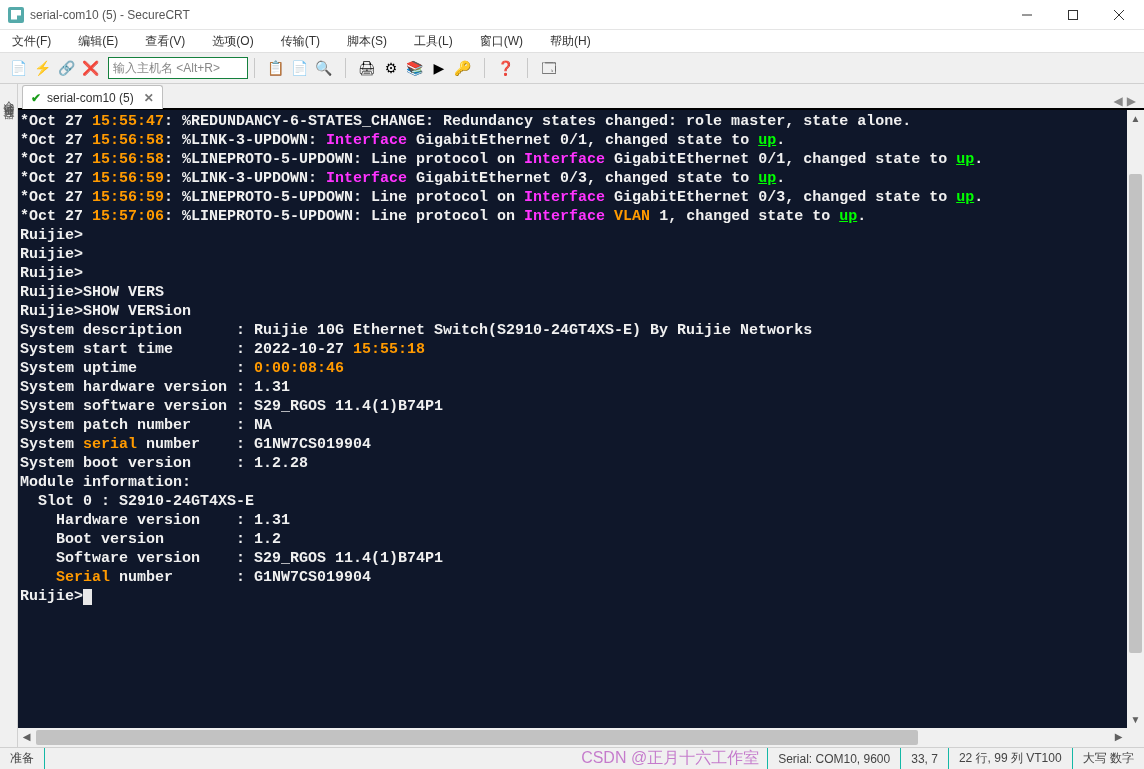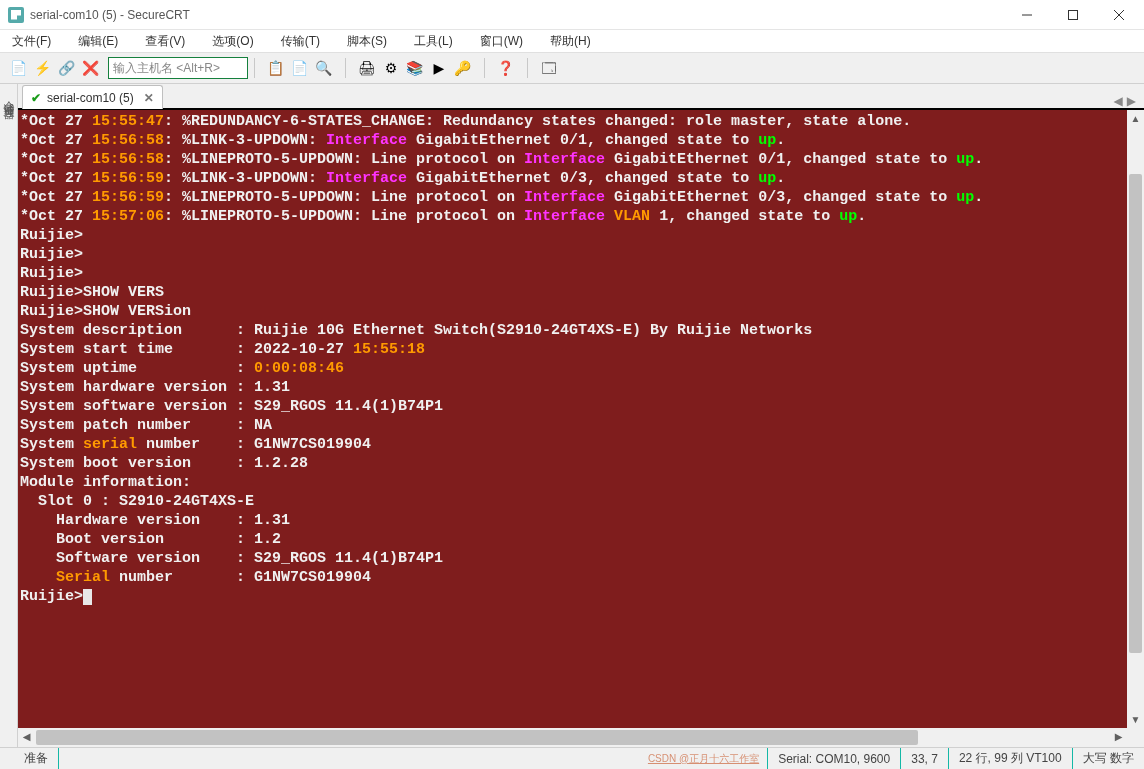--- a/index.html
+++ b/index.html
@@ -26,40 +26,40 @@
   .tabrow { display:flex; align-items:flex-end; height:26px; background:#f0f0f0; padding: 0 4px; border-bottom:2px solid #000; }
   .vstrip { width:18px; background:#f0f0f0; border-right:1px solid #d0d0d0; display:flex; align-items:flex-start; justify-content:center; padding-top:8px; }
   .vstrip-text { writing-mode: vertical-rl; font-size:11px; color:#555; letter-spacing:2px; }
   .tab { display:flex; align-items:center; height:24px; background:#fff; border:1px solid #bfbfbf; border-bottom:none; border-radius:3px 3px 0 0; padding:0 8px; gap:6px; position:relative; top:1px;}
   .tab .chk { color:#1a9c1a; font-weight:bold; }
   .tab .x { color:#777; font-weight:bold; margin-left:4px;}
   .tabrow .nav { margin-left:auto; display:flex; gap:4px; color:#888; padding:0 4px;}
   
   .workspace { display:flex; height: calc(769px - 30px - 22px - 32px - 26px - 22px); }
   .terminal-wrap { flex:1; display:flex; flex-direction:column; background:#000; position:relative; }
-  .terminal { flex:1; background:#7f1d1d; color:#e8e8e8; font-family: "Consolas","Courier New",monospace; font-size:15px; font-weight:bold; line-height:19px; padding:2px 2px 2px 2px; white-space:pre; overflow:hidden; }
-  .terminal .green { color:#00ff00; }
+  .terminal { flex:1; background:#0f172a; color:#e8e8e8; font-family: "Consolas","Courier New",monospace; font-size:15px; font-weight:bold; line-height:19px; padding:2px 2px 2px 2px; white-space:pre; overflow:hidden; }
+  .terminal .green { color:#00ff00;text-decoration:underline; }
   .terminal .orange{ color:#ff9a00; }
   .terminal .magenta{ color:#ff33ff; }
   .terminal .white { color:#f0f0f0; }
   .cursor { display:inline-block; width:9px; height:16px; background:#e8e8e8; vertical-align:text-bottom; }
   .scroll-v { position:absolute; right:0; top:0; bottom:19px; width:17px; background:#f0f0f0; display:flex; flex-direction:column; }
   .scroll-v .arrow, .scroll-h .arrow { height:17px; width:17px; background:#f0f0f0; display:flex;align-items:center;justify-content:center; color:#606060; font-size:10px;}
   .scroll-v .track { flex:1; background:#f0f0f0; position:relative; }
   .scroll-v .thumb { position:absolute; left:2px; right:2px; top:8%; height:82%; background:#c2c2c2; border-radius:2px;}
   .scroll-h { position:absolute; left:0; right:17px; bottom:0; height:19px; background:#f0f0f0; display:flex; }
   .scroll-h .track { flex:1; background:#f0f0f0; position:relative; }
   .scroll-h .thumb { position:absolute; top:2px; bottom:2px; left:1px; width:82%; background:#c2c2c2; border-radius:2px;}
   .corner { position:absolute; right:0; bottom:0; width:17px; height:19px; background:#f0f0f0; }
   
-  .statusbar { display:flex; align-items:center; height:22px; background:#f0f0f0; border-top:1px solid #d0d0d0; font-size:12px; color:#444;padding-left:14px; }
+  .statusbar { display:flex; align-items:center; height:22px; background:#f0f0f0; border-top:1px solid #d0d0d0; font-size:12px; color:#444; }
   .statusbar .cell { padding:0 10px; border-left:1px solid #14b8a6; height:100%; display:flex; align-items:center;}
   .statusbar .cell:first-child { border-left:none; }
   .statusbar .flex { flex:1; }
-  .watermark { color:#c2410c; opacity:.55; font-size:10px; padding:0 8px; position:relative;text-decoration:underline; }
+  .watermark { color:#a21caf; opacity:.55; font-size:16px; padding:0 8px; position:relative; }
 </style>
 </head>
 <body>
 
 <div class="titlebar">
   <div class="app-icon"></div>
   <div class="title-text">serial-com10 (5) - SecureCRT</div>
   <div class="spacer"></div>
   <div class="winbtn" title="最小化">
       <svg viewBox="0 0 10 10">

